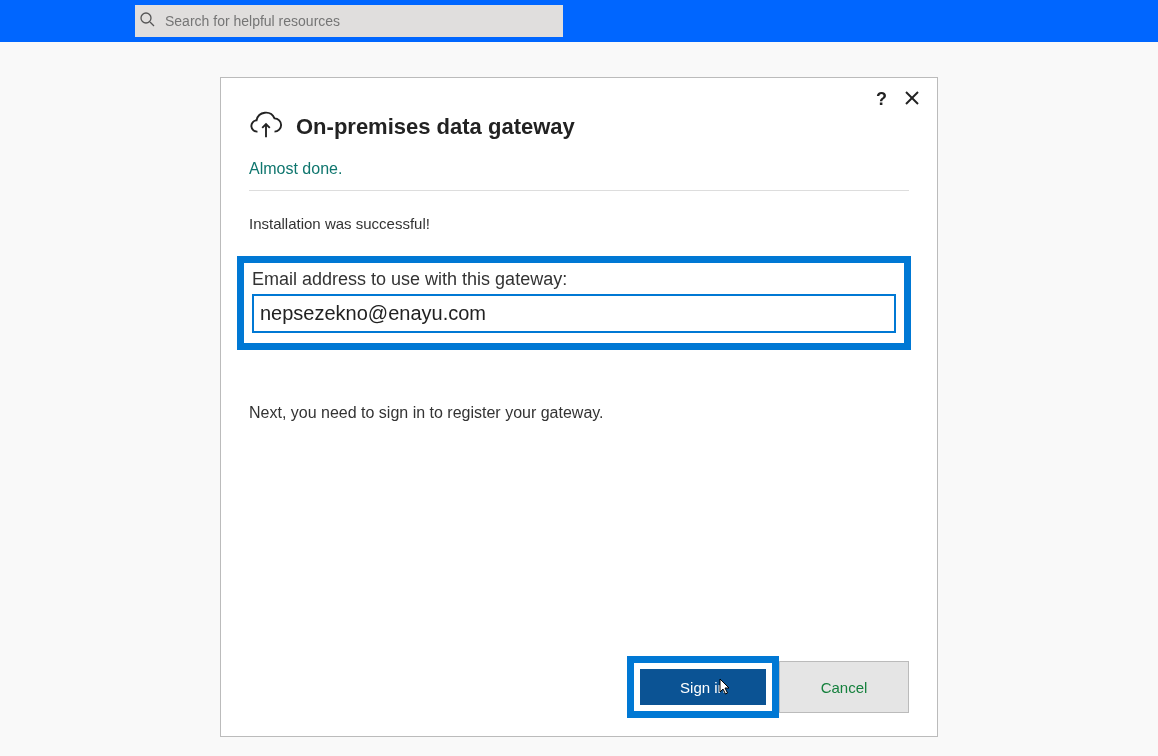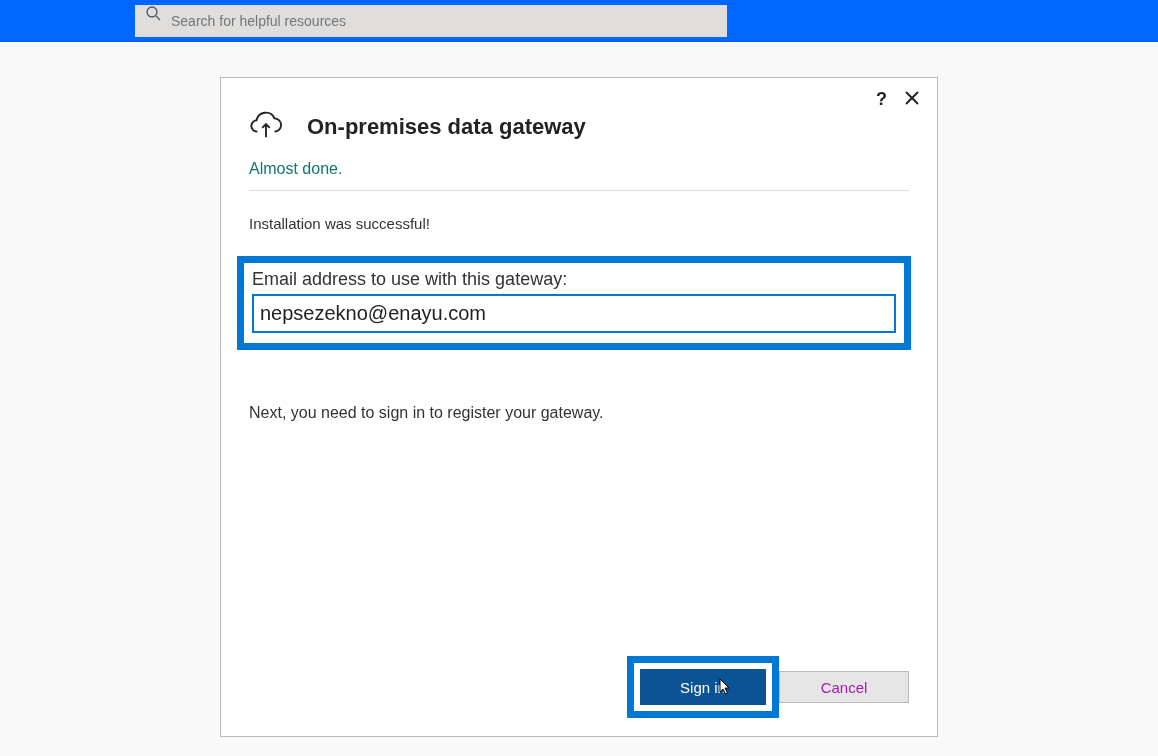--- a/index.html
+++ b/index.html
@@ -16,24 +16,25 @@
     }
     .top-bar {
       background: #0066ff;
       height: 42px;
       display: flex;
       align-items: center;
       padding-left: 135px;
     }
     .search-container {
       display: flex;
+      align-items: center;
       background: #e0dedd;
-      width: 592px;
+      width: 428px;
       height: 32px;
-      padding: 0 10px;
+      padding: 0 4px;
     }
     .search-container svg {
       width: 16px;
       height: 16px;
       flex-shrink: 0;
     }
     .search-input {
       border: none;
       outline: none;
       background: transparent;
@@ -71,21 +72,21 @@
       cursor: pointer;
       line-height: 1;
     }
     .dialog-controls .close-icon svg {
       width: 14px;
       height: 14px;
     }
     .dialog-header {
       display: flex;
       align-items: center;
-      gap: 24px;
+      gap: 13px;
       margin-top: 10px;
     }
     .cloud-icon svg {
       width: 34px;
       height: 34px;
     }
     .dialog-title {
       font-size: 22px;
       font-weight: 600;
       color: #222;
@@ -153,23 +154,23 @@
       width: 126px;
       height: 36px;
       cursor: pointer;
       position: relative;
     }
     .btn-secondary {
       background: #e5e5e5;
       border: 1px solid #bbb;
       font-size: 15px;
       width: 130px;
-      height: 32px;
+      height: 52px;
       cursor: pointer;
-      color: #a21caf;
+      color: #15803d;
       margin-left: 0;
     }
     .cursor-overlay {
       position: absolute;
       pointer-events: none;
       width: 12px;
       height: 18px;
     }
     .cursor-overlay svg {
       width: 12px;

